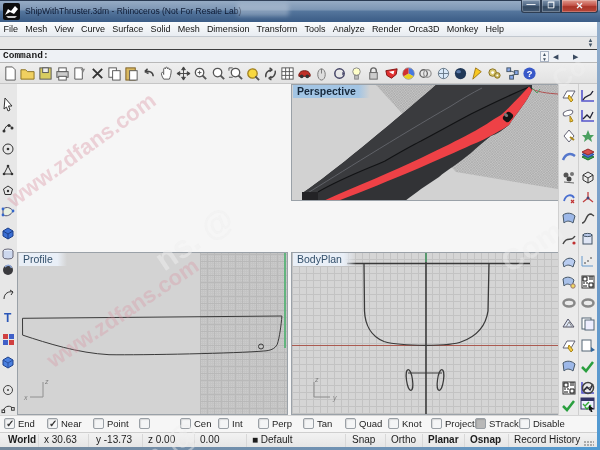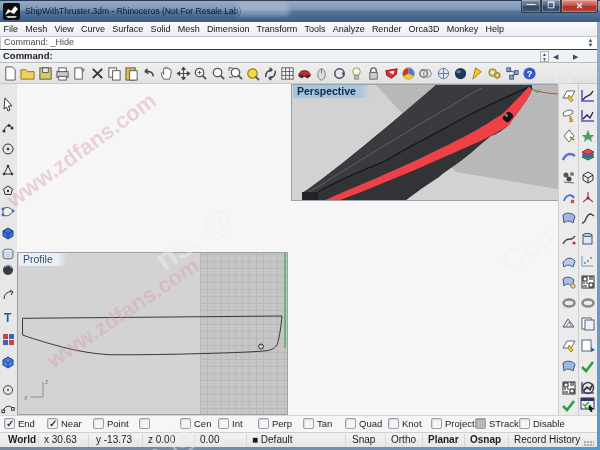--- a/index.html
+++ b/index.html
@@ -23,21 +23,21 @@
   
   #menubar { left:0; top:22px; width:600px; height:15px;
     background:linear-gradient(#fbfcfd,#e8ecf1); border-bottom:1px solid #c2c8cf;
     font-size:9px; color:#151515; white-space:nowrap; }
   #menubar span { display:inline-block; padding:2px 3.6px 0 3.6px; letter-spacing:0; }
 
   
   #cmd1 { left:0; top:37px; width:600px; height:12px; background:#ffffff; font-size:9px; color:#4a4a4a; padding-left:3px; border-left:1px solid #c8c8c8; }
   #cmd1sb { left:585px; top:38px; width:11px; height:10px; font-size:6px; color:#456; line-height:5px; text-align:center;}
   #cmdline { left:0; top:49px; width:597px; height:1px; background:#3c3c3c; }
-  #cmd2 { left:0; top:50px; width:600px; height:13px; background:#eef1f5; font-size:9.5px; font-weight:bold; color:#1a1a1a; padding-left:3px; border-bottom:1px solid #b8b8b8; }
+  #cmd2 { left:0; top:50px; width:600px; height:13px; background:#eef1f5; font-size:9.5px; font-weight:bold; color:#1a1a1a; padding-left:3px; border-bottom:1px solid #b8b8b8;font-family:Liberation Mono, monospace; }
   #cmdspin { left:540px; top:51px; width:9px; height:11px; background:#f4f6f9; border:1px solid #aab4c4; font-size:5px; color:#456; line-height:5px; text-align:center; }
   .arrbtn { top:53px; font-size:7px; color:#3a4a60; }
 
   
   #toolbar { left:0; top:63px; width:600px; height:21px; background:linear-gradient(#efefef,#e2e2e2); border-bottom:1px solid #c6c6c6; }
   #toolbar svg { position:absolute; top:3px; }
 
   
   #mainarea { left:0; top:84px; width:600px; height:331px; background:#f6f6f6; }
   .vp { position:absolute; border:1px solid #9aa1a8; overflow:hidden; }
@@ -101,21 +101,20 @@
     </div>
   <div id="btnmax" class="abs winbtn">
       <div class="glyph" style="font-size:8px">❐</div>
     </div>
   <div id="btnclose" class="abs winbtn">
       <div class="glyph">✕</div>
     </div>
 
   <div id="menubar" class="abs"><span>File</span><span>Mesh</span><span>View</span><span>Curve</span><span>Surface</span><span>Solid</span><span>Mesh</span><span>Dimension</span><span>Transform</span><span>Tools</span><span>Analyze</span><span>Render</span><span>Orca3D</span><span>Monkey</span><span>Help</span></div>
 
-  <div id="cmd1" class="abs">Command: _Hide</div>
   <div id="cmd1sb" class="abs">▲<br>▼</div>
   <div id="cmdline" class="abs"></div>
   <div id="cmd2" class="abs">Command:</div>
   <div id="cmdspin" class="abs">▲<br>▼</div>
   <div class="abs arrbtn" style="left:553px;">◀</div>
   <div class="abs arrbtn" style="left:573px;">▶</div>
 
   <div id="toolbar" class="abs">
       <svg width="15" height="15" viewBox="0 0 16 16" style="left: 3px;">
         <path d="M3,1 h7 l3,3 v11 h-10 z" fill="#fff" stroke="#555"></path>
@@ -385,20 +384,41 @@
         </g>
         <g stroke="#909090" fill="none">
           <path d="M25,144 l0,-15 M25,144 l-13,0"></path>
         </g>
         <text x="27" y="131" font-size="7" fill="#808080" font-style="italic">z</text>
         <text x="6" y="147" font-size="7" fill="#808080" font-style="italic">x</text>
       </svg>
       <div class="vplabel">Profile</div>
     </div>
 
+    <div id="vpBody" class="vp">
+      <svg width="272" height="163" style="position:absolute;left:0;top:0">
+        <line x1="0" y1="92.5" x2="272" y2="92.5" stroke="#aa5a50" stroke-width="1"></line>
+        <line x1="134" y1="0" x2="134" y2="163" stroke="#3c3c3c" stroke-width="1.6"></line>
+        <line x1="134" y1="0" x2="134" y2="9" stroke="#58a974" stroke-width="1.6"></line>
+        <path d="M55,10.5 L238,10.5" stroke="#3a3a3a" stroke-width="1.6" fill="none"></path>
+        <path d="M72,10.5 L72.5,58 C73,70 78,83 92,88.5 C102,91.5 118,92.3 134,92.3 C152,92.3 163,91.5 170,88.5 C185,83 194,72 196,58 L197,10.5" stroke="#3a3a3a" stroke-width="1.3" fill="none"></path>
+
+        <g stroke="#3a3a3a" fill="none" stroke-width="1.2">
+          <line x1="116" y1="120" x2="150" y2="120"></line>
+          <ellipse cx="117.5" cy="127" rx="3" ry="10.5" transform="rotate(-8 117.5 127)"></ellipse>
+          <ellipse cx="148.5" cy="127" rx="3" ry="10.5" transform="rotate(8 148.5 127)"></ellipse>
+        </g>
+        <g stroke="#8a8a8a" fill="none">
+          <path d="M22,144 l0,-15 M22,144 l16,0"></path>
+        </g>
+        <text x="23" y="129" font-size="7" fill="#808080" font-style="italic">z</text>
+        <text x="41" y="147" font-size="7" fill="#808080" font-style="italic">y</text>
+      </svg>
+      <div class="vplabel">BodyPlan</div>
+    </div>
 
     <div id="rstrip1">
         <svg width="16" height="15" style="position: absolute; left: 2px; top: 4px;">
           <path d="M2,10 L6,3 L14,3 L10,10 Z" fill="#fff" stroke="#667"></path>
           <path d="M8,7 L12,12 L10,14 L7,10 Z" fill="#f6c93e" stroke="#a8861a"></path>
         </svg>
         <svg width="16" height="15" style="position: absolute; left: 2px; top: 24px;">
           <ellipse cx="7" cy="5" rx="5" ry="2.5" fill="#fff" stroke="#667" transform="rotate(-20 7 5)"></ellipse>
           <path d="M9,8 L12,13 L9,14 Z" fill="#f6c93e" stroke="#a8861a"></path>
         </svg>

